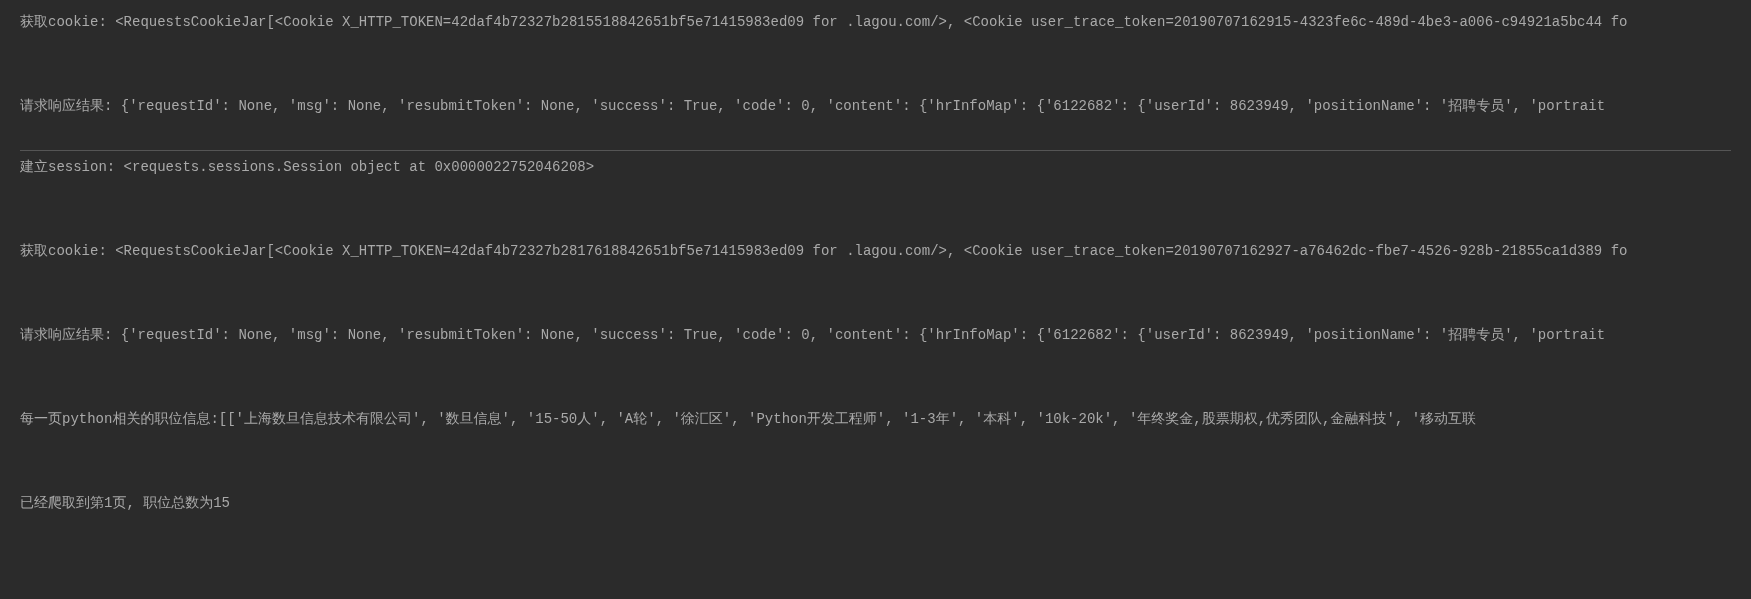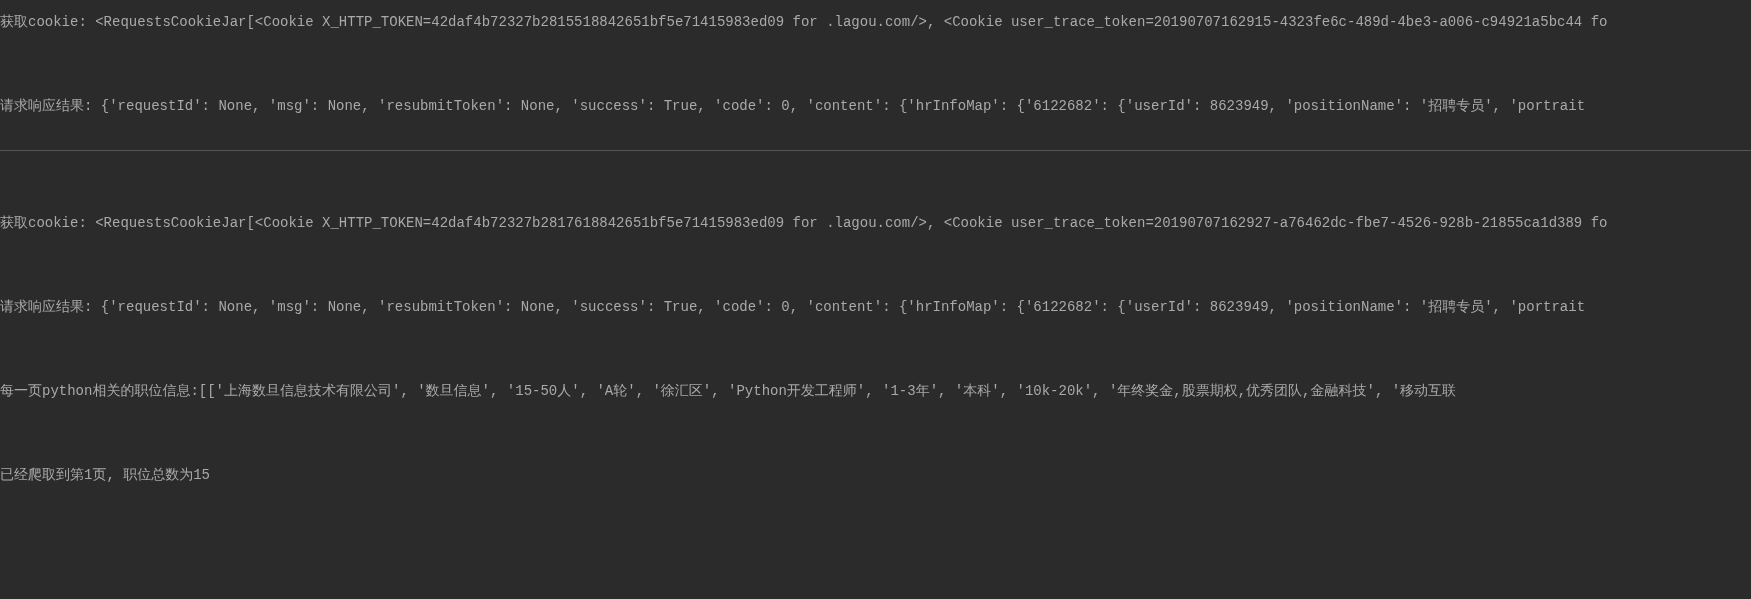--- a/index.html
+++ b/index.html
@@ -12,21 +12,21 @@
       height: 599px;
       background-color: #2b2b2b;
       font-family: "Consolas", "Monaco", "Courier New", monospace;
       font-size: 14px;
       color: #a9a9a9;
       overflow: hidden;
     }
     .console {
       width: 100%;
       height: 100%;
-      padding: 8px 0;
+      padding: 8px 20px;
       line-height: 28px;
       white-space: nowrap;
     }
     .line {
       display: block;
       height: 28px;
       overflow: hidden;
     }
     .blank {
       display: block;
@@ -42,20 +42,21 @@
 </head>
 <body>
 
 <div class="console">
   <span class="line">获取cookie:  &lt;RequestsCookieJar[&lt;Cookie X_HTTP_TOKEN=42daf4b72327b2815518842651bf5e71415983ed09 for .lagou.com/&gt;, &lt;Cookie user_trace_token=20190707162915-4323fe6c-489d-4be3-a006-c94921a5bc44 fo</span>
   <span class="blank"></span>
   <span class="blank"></span>
   <span class="line">请求响应结果:  {'requestId': None, 'msg': None, 'resubmitToken': None, 'success': True, 'code': 0, 'content': {'hrInfoMap': {'6122682': {'userId': 8623949, 'positionName': '招聘专员', 'portrait</span>
   <span class="blank"></span>
   <div class="separator"></div>
+  <span class="line">建立session:  &lt;requests.sessions.Session object at 0x0000022752046208&gt;</span>
   <span class="blank"></span>
   <span class="blank"></span>
   <span class="line">获取cookie:  &lt;RequestsCookieJar[&lt;Cookie X_HTTP_TOKEN=42daf4b72327b2817618842651bf5e71415983ed09 for .lagou.com/&gt;, &lt;Cookie user_trace_token=20190707162927-a76462dc-fbe7-4526-928b-21855ca1d389 fo</span>
   <span class="blank"></span>
   <span class="blank"></span>
   <span class="line">请求响应结果:  {'requestId': None, 'msg': None, 'resubmitToken': None, 'success': True, 'code': 0, 'content': {'hrInfoMap': {'6122682': {'userId': 8623949, 'positionName': '招聘专员', 'portrait</span>
   <span class="blank"></span>
   <span class="blank"></span>
   <span class="line">每一页python相关的职位信息:[['上海数旦信息技术有限公司', '数旦信息', '15-50人', 'A轮', '徐汇区', 'Python开发工程师', '1-3年', '本科', '10k-20k', '年终奖金,股票期权,优秀团队,金融科技', '移动互联</span>
   <span class="blank"></span>

